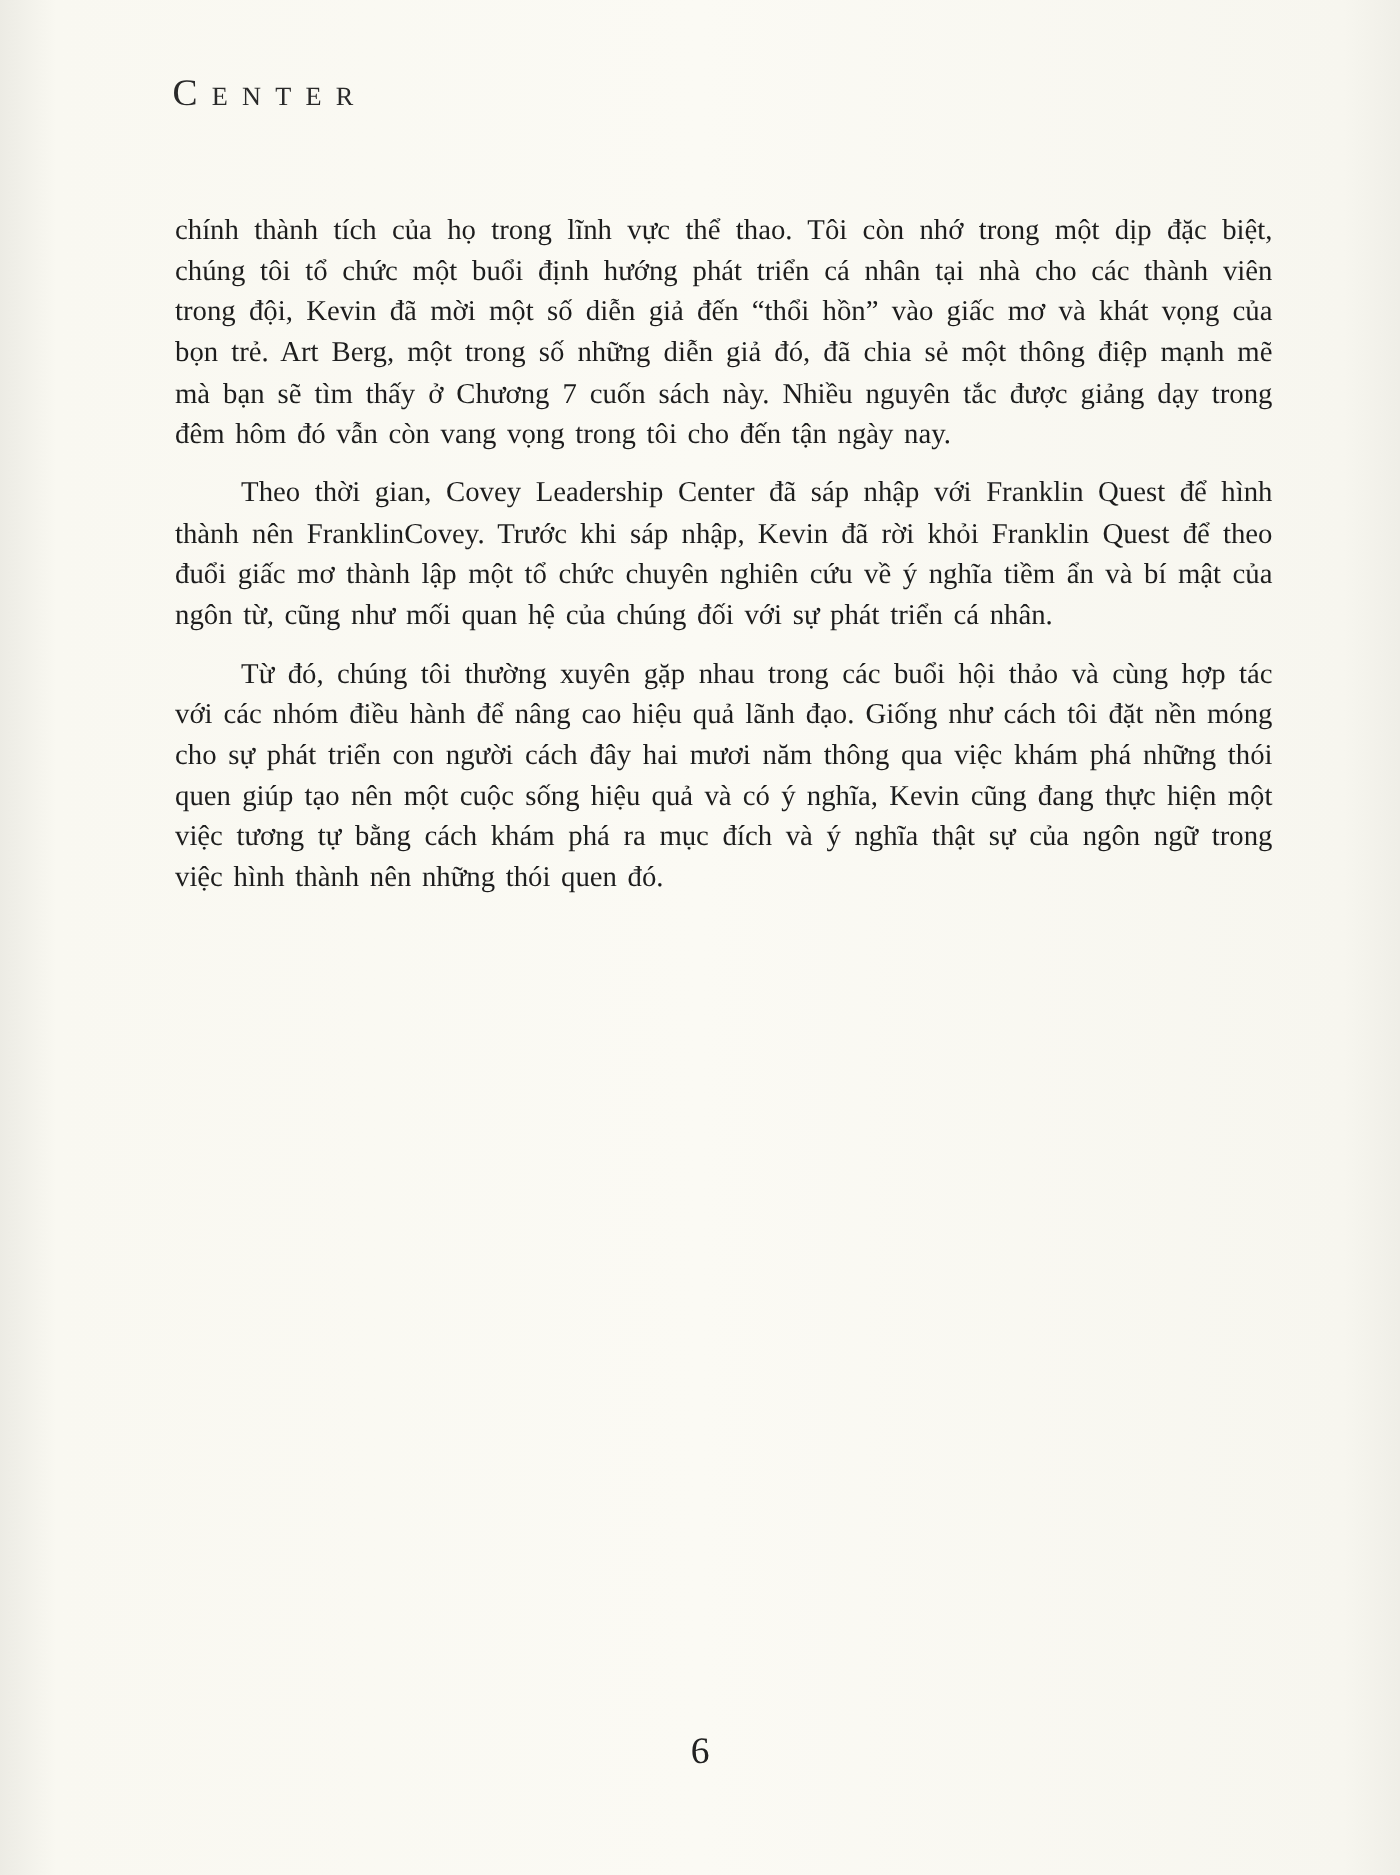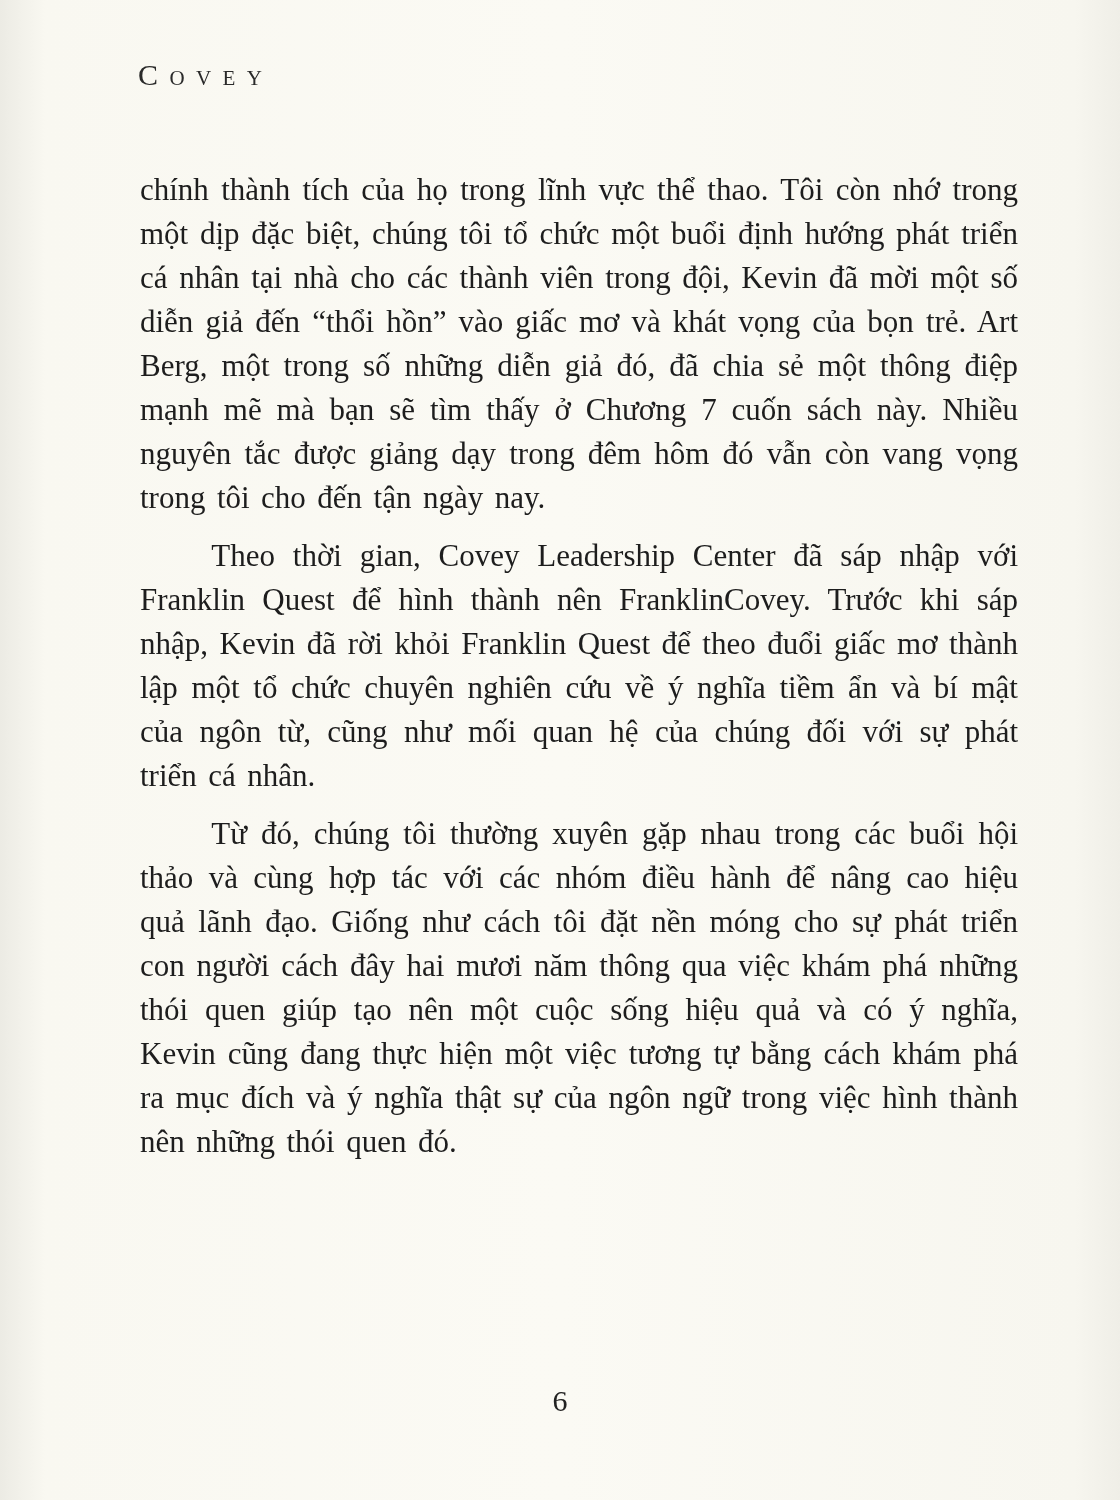--- a/index.html
+++ b/index.html
@@ -28,21 +28,21 @@
     font-variant: small-caps;
     font-size: 30px;
     letter-spacing: 0.38em;
     color: #2a2a2a;
   }
   .body-text {
     position: absolute;
     top: 168px;
     left: 140px;
     width: 878px;
-    font-size: 31px;
+    font-size: 23px;
     line-height: 1.42;
     text-align: justify;
     color: #1d1d1d;
     word-spacing: 0.12em;
   }
   .body-text p {
     margin: 0 0 14px 0;
   }
   .body-text p.indent {
     text-indent: 2.3em;
@@ -55,21 +55,21 @@
     text-align: center;
     font-size: 30px;
     color: #222;
   }
 </style>
 </head>
 <body>
 
 <div class="page">
 
-  <div class="page-header">Covey</div>
+  <div class="page-header">Center</div>
 
   <div class="body-text">
     <p>chính thành tích của họ trong lĩnh vực thể thao. Tôi còn nhớ trong một dịp đặc biệt, chúng tôi tổ chức một buổi định hướng phát triển cá nhân tại nhà cho các thành viên trong đội, Kevin đã mời một số diễn giả đến “thổi hồn” vào giấc mơ và khát vọng của bọn trẻ. Art Berg, một trong số những diễn giả đó, đã chia sẻ một thông điệp mạnh mẽ mà bạn sẽ tìm thấy ở Chương 7 cuốn sách này. Nhiều nguyên tắc được giảng dạy trong đêm hôm đó vẫn còn vang vọng trong tôi cho đến tận ngày nay.</p>
     <p class="indent">Theo thời gian, Covey Leadership Center đã sáp nhập với Franklin Quest để hình thành nên FranklinCovey. Trước khi sáp nhập, Kevin đã rời khỏi Franklin Quest để theo đuổi giấc mơ thành lập một tổ chức chuyên nghiên cứu về ý nghĩa tiềm ẩn và bí mật của ngôn từ, cũng như mối quan hệ của chúng đối với sự phát triển cá nhân.</p>
     <p class="indent">Từ đó, chúng tôi thường xuyên gặp nhau trong các buổi hội thảo và cùng hợp tác với các nhóm điều hành để nâng cao hiệu quả lãnh đạo. Giống như cách tôi đặt nền móng cho sự phát triển con người cách đây hai mươi năm thông qua việc khám phá những thói quen giúp tạo nên một cuộc sống hiệu quả và có ý nghĩa, Kevin cũng đang thực hiện một việc tương tự bằng cách khám phá ra mục đích và ý nghĩa thật sự của ngôn ngữ trong việc hình thành nên những thói quen đó.</p>
   </div>
 
   <div class="page-number">6</div>
 
 </div>

